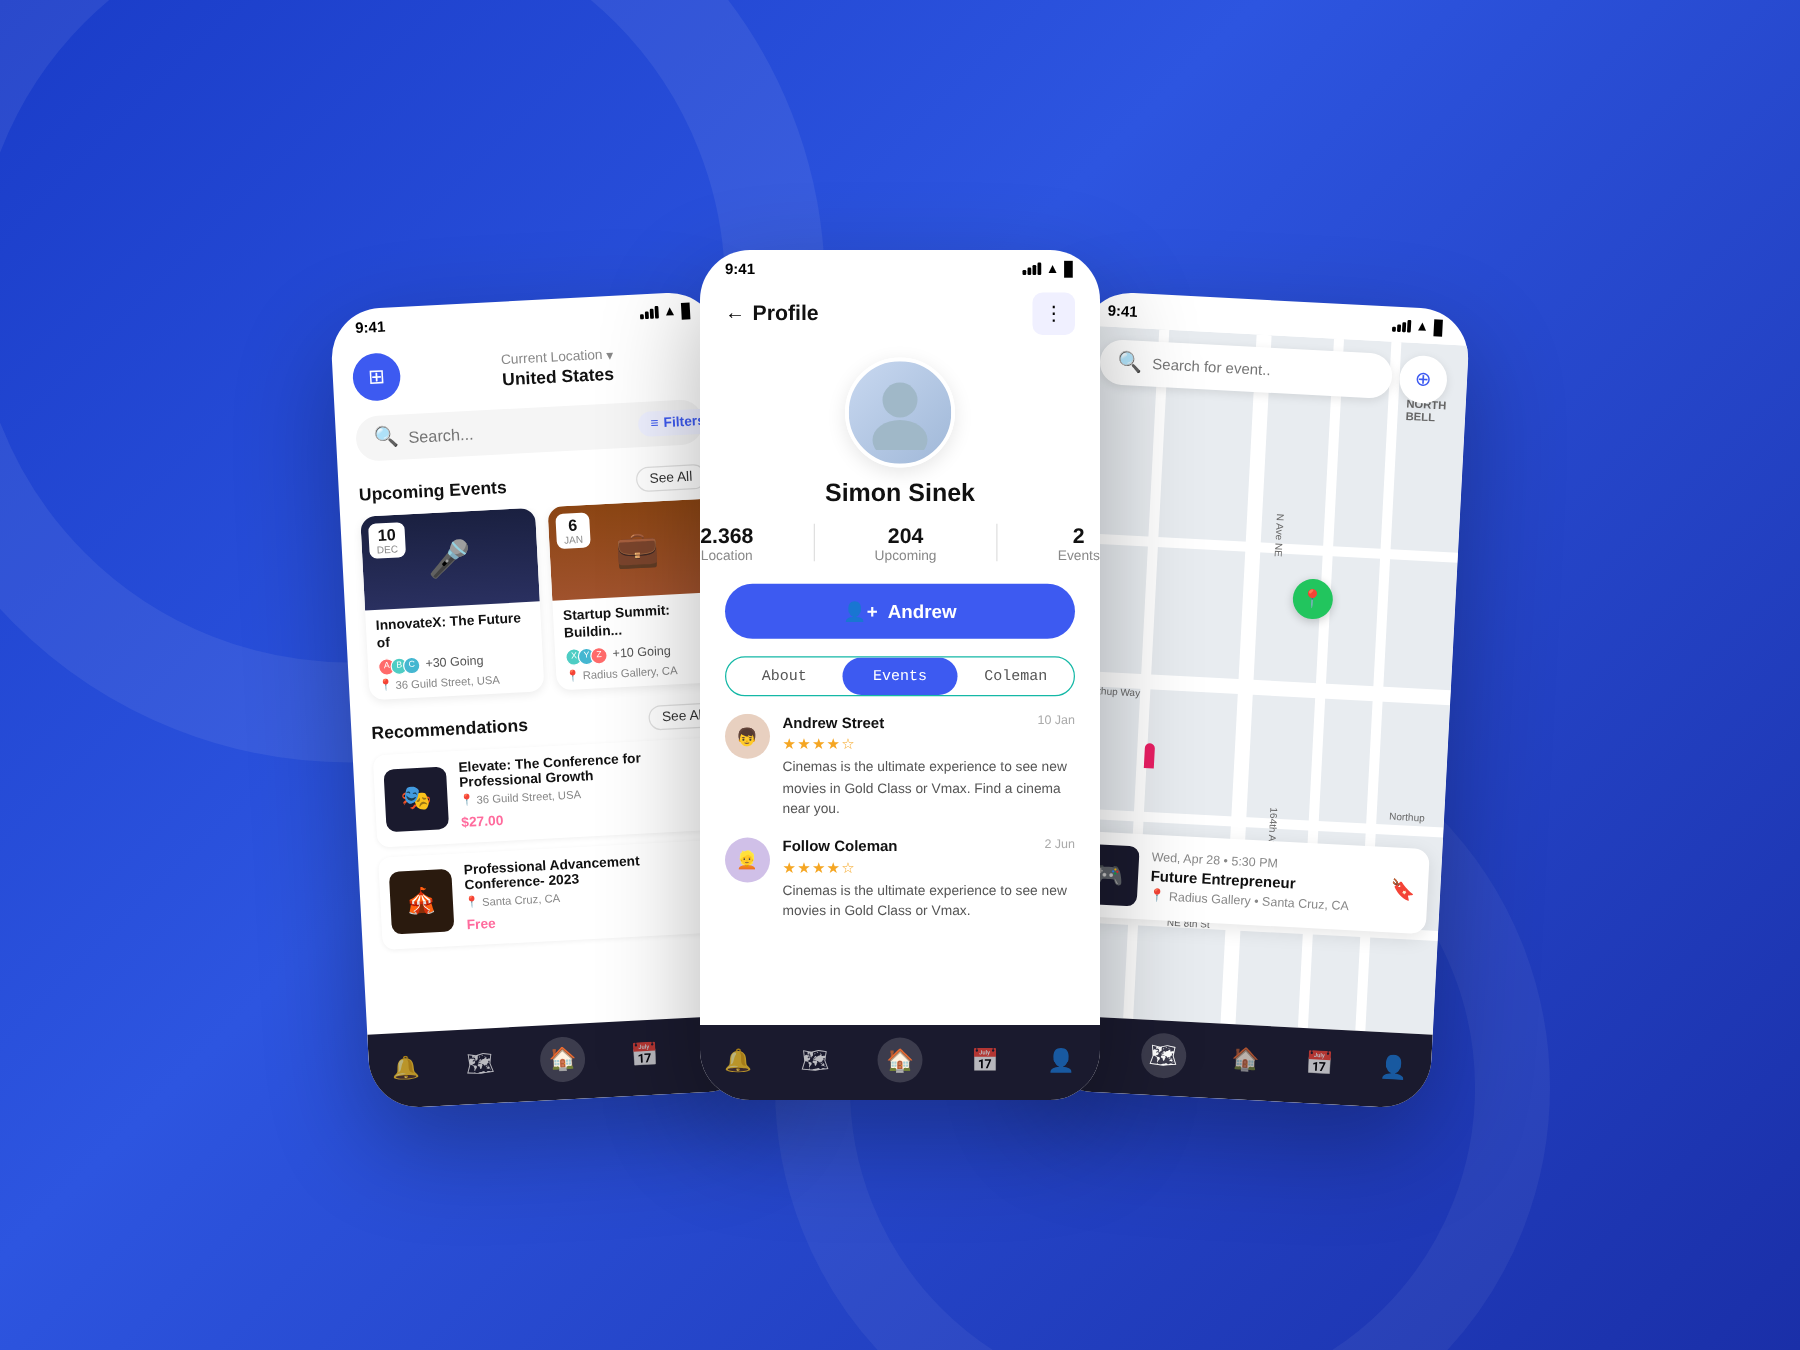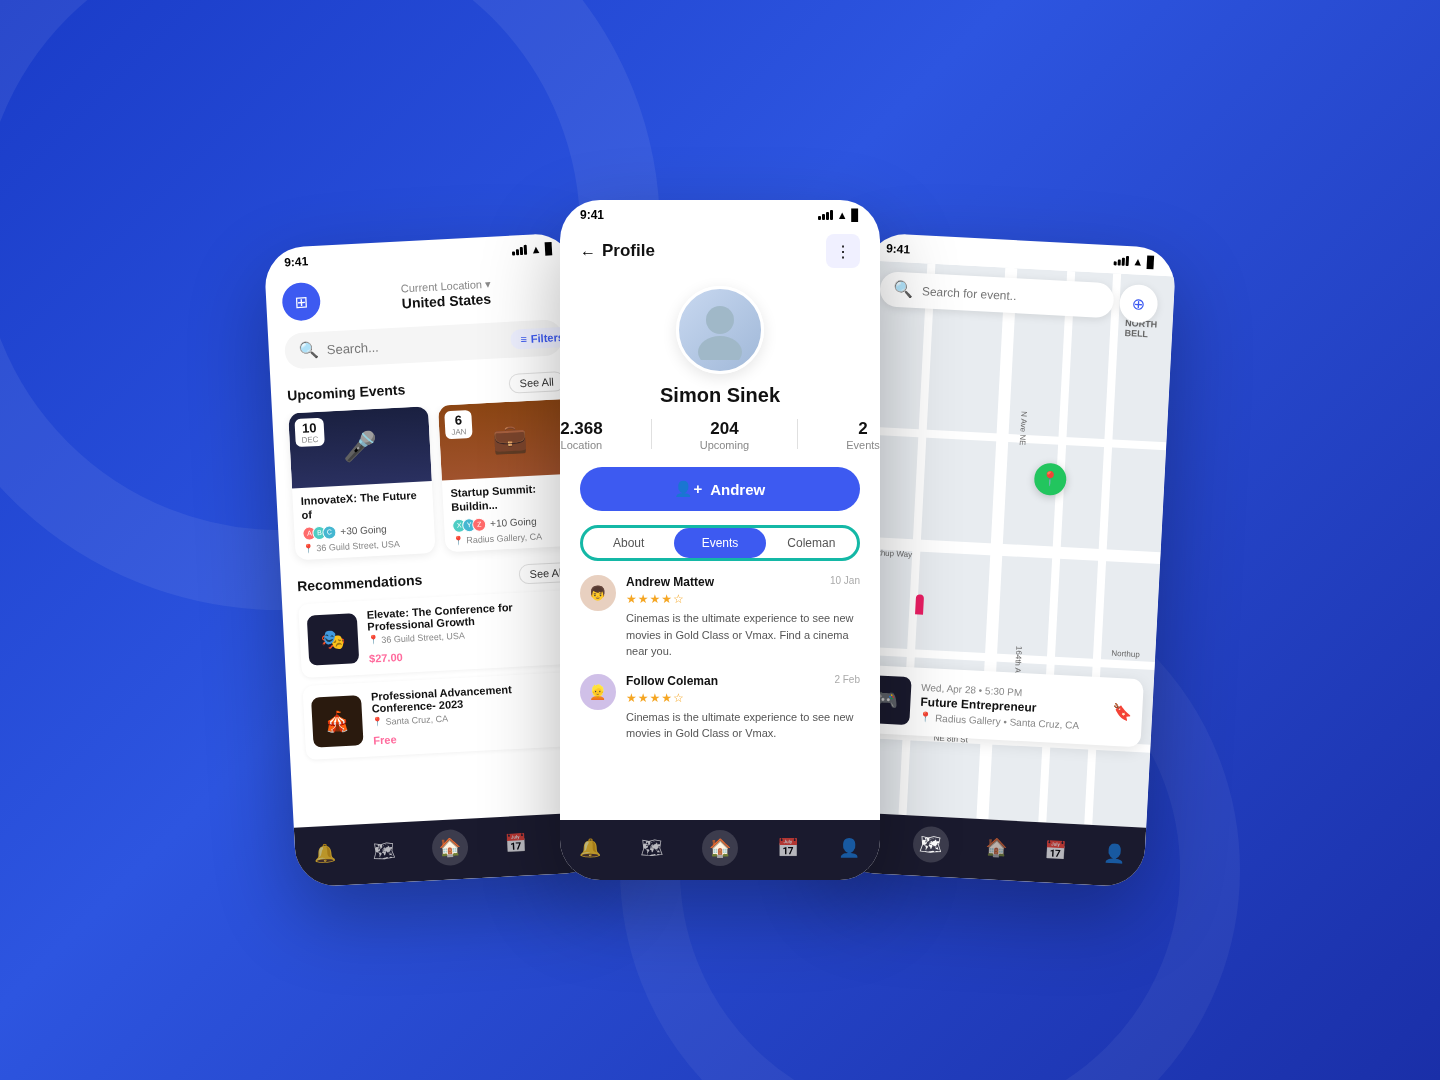--- a/index.html
+++ b/index.html
@@ -402,24 +402,25 @@
       border-radius: 30px;
       padding: 13px;
       font-size: 15px;
       font-weight: 600;
       cursor: pointer;
       display: flex; align-items: center; justify-content: center;
       gap: 8px;
     }
     .tabs-row {
       display: flex;
-      border: 3px solid #14b8a6;
+      border: 1px solid #14b8a6;
       border-radius: 25px;
       margin: 0 20px 14px;
       overflow: hidden;
+      font-family: Liberation Mono, monospace;
     }
     .tab-item {
       flex: 1;
       text-align: center;
       padding: 8px 0;
       font-size: 12px;
       font-weight: 500;
       color: #555;
       cursor: pointer;
     }
@@ -814,34 +815,34 @@
           <div class="tab-item">
             <span>Coleman</span>
           </div>
         </div>
 
         <div class="reviews-list">
           <div class="review-item">
             <div class="reviewer-avatar" style="background:#e8d0c0;">👦</div>
             <div class="review-content">
               <div class="review-top">
-                <span class="reviewer-name">Andrew Mattew</span>
+                <span class="reviewer-name">Andrew Street</span>
                 <span class="review-date">10 Jan</span>
               </div>
               <div class="stars">★★★★☆</div>
               <div class="review-text">Cinemas is the ultimate experience to see new movies in Gold Class or Vmax. Find a cinema near you.</div>
             </div>
           </div>
 
           <div class="review-item">
             <div class="reviewer-avatar" style="background:#d0c0e8;">👱</div>
             <div class="review-content">
               <div class="review-top">
                 <span class="reviewer-name">Follow Coleman</span>
-                <span class="review-date">2 Feb</span>
+                <span class="review-date">2 Jun</span>
               </div>
               <div class="stars">★★★★☆</div>
               <div class="review-text">Cinemas is the ultimate experience to see new movies in Gold Class or Vmax.</div>
             </div>
           </div>
         </div>
       </div>
 
       <div class="bottom-nav">
         <div class="nav-icon">🔔</div>

